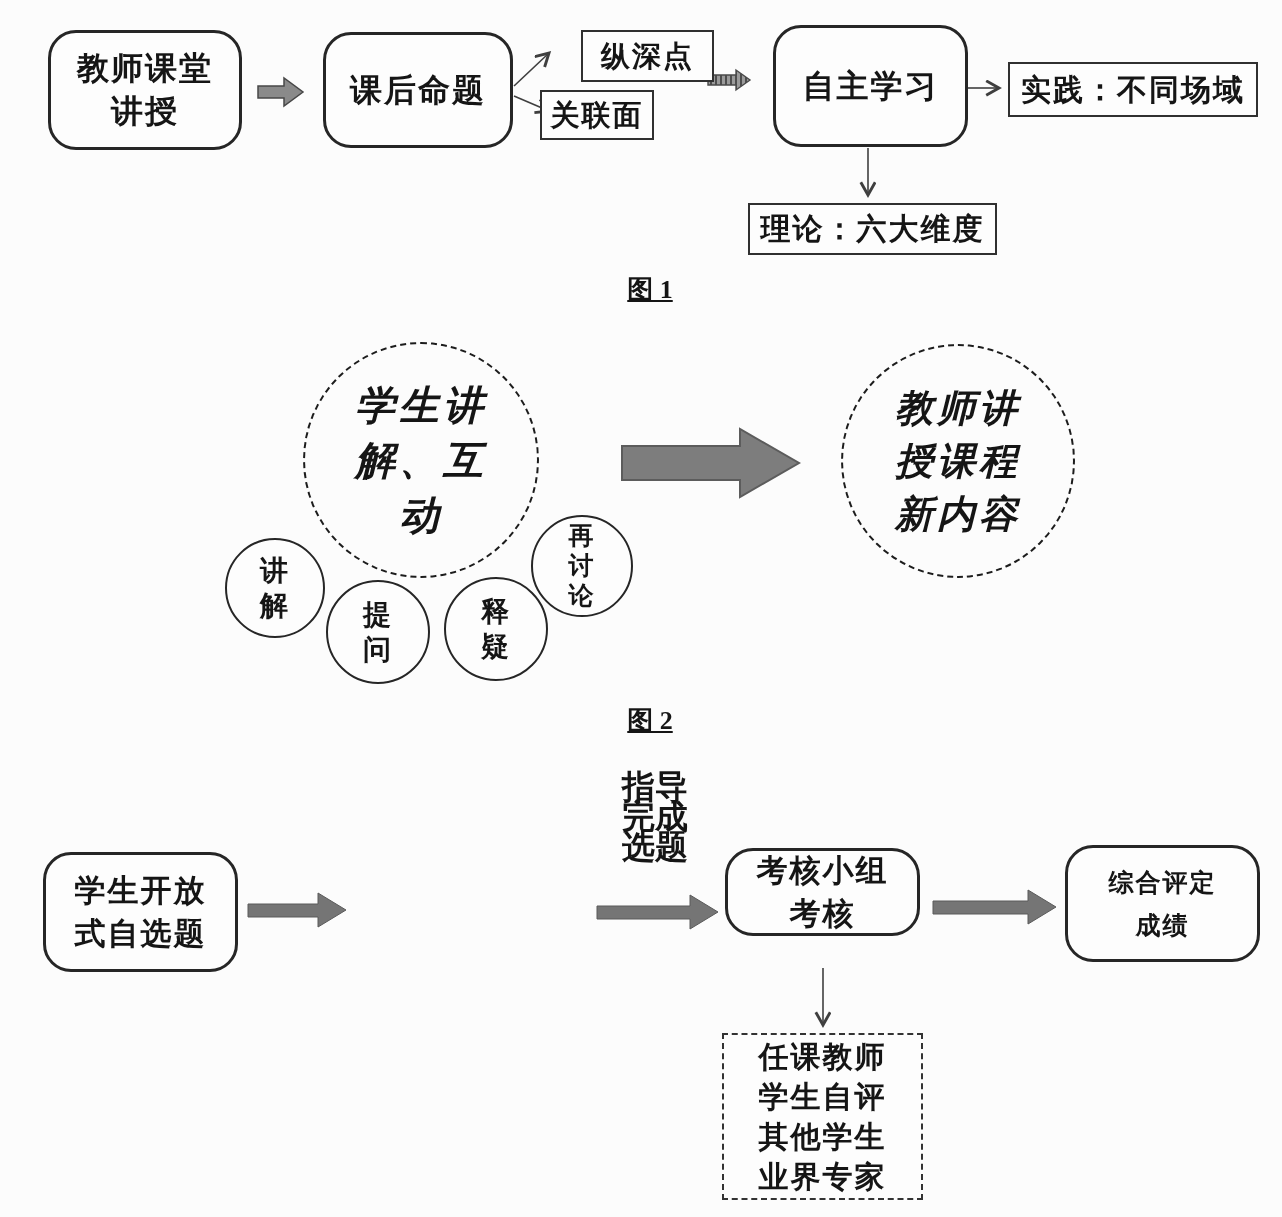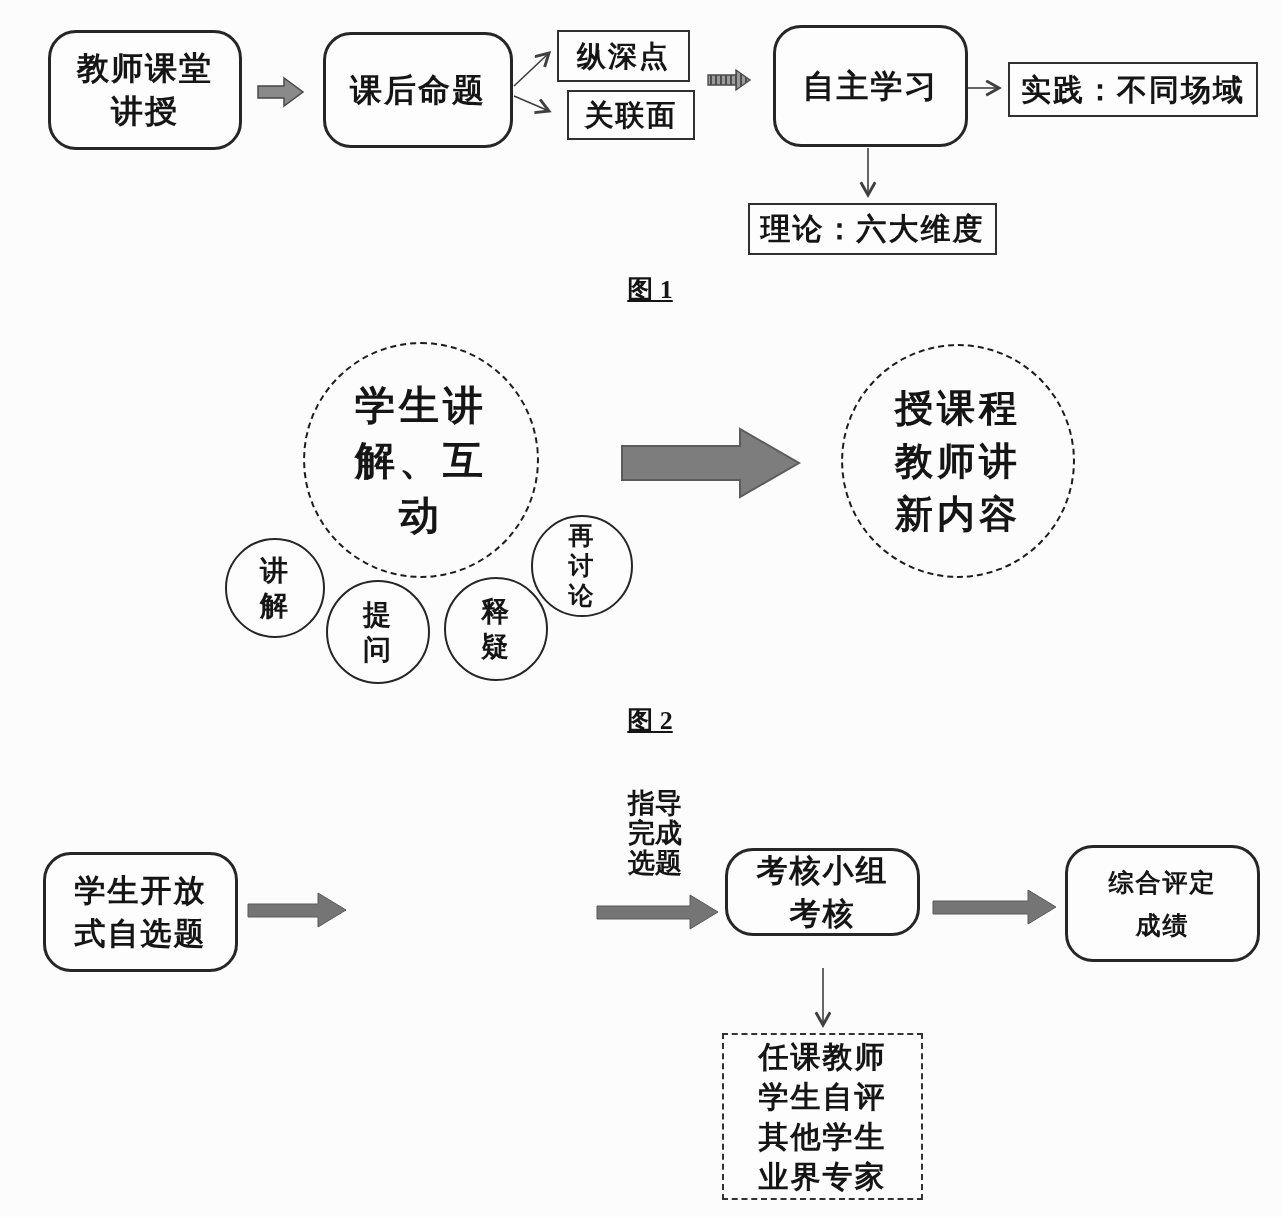--- a/index.html
+++ b/index.html
@@ -11,21 +11,21 @@
   .layer{position:absolute;left:0;top:0;width:1282px;height:1217px;}
   svg.layer{z-index:1;}
   .node{position:absolute;z-index:2;display:flex;flex-direction:column;
     align-items:center;justify-content:center;text-align:center;
     box-sizing:border-box;font-weight:700;letter-spacing:2px;}
   .rbox{border:3px solid #262626;border-radius:28px;background:#fdfdfd;
     font-size:32px;line-height:43px;}
   .sqbox{border:2.5px solid #303030;background:#fdfdfd;
     font-size:29px;line-height:34px;}
   .dcircle{border:2.5px dashed #1c1c1c;border-radius:50%;background:transparent;
-    font-size:40px;line-height:55px;letter-spacing:4px;}
+    font-size:40px;line-height:55px;letter-spacing:4px;font-style:italic;}
   .scircle{border:2.5px solid #262626;border-radius:50%;background:#fdfdfd;
     font-size:28px;line-height:35px;z-index:3;}
   .freelabel{position:absolute;z-index:2;font-weight:700;text-align:center;}
   .caption{position:absolute;z-index:2;font-weight:700;font-size:26px;text-align:center;text-decoration:underline;}
   .tl{white-space:nowrap;}
 </style>
 </head>
 <body>
 
 <div class="canvas">
@@ -65,25 +65,25 @@
 
   <div class="node rbox" style="left:48px;top:30px;width:194px;height:120px">
     <div class="tl">教师课堂</div>
     <div class="tl">讲授</div>
   </div>
 
   <div class="node rbox" style="left:323px;top:32px;width:190px;height:116px">
     <div class="tl">课后命题</div>
   </div>
 
-  <div class="node sqbox" style="left:557px;top:30px;width:133px;height:52px">
+  <div class="node sqbox" style="left:581px;top:30px;width:133px;height:52px">
     <div class="tl">纵深点</div>
   </div>
 
-  <div class="node sqbox" style="left:567px;top:90px;width:128px;height:50px">
+  <div class="node sqbox" style="left:540px;top:90px;width:114px;height:50px">
     <div class="tl">关联面</div>
   </div>
 
   <div class="node rbox" style="left:773px;top:25px;width:195px;height:122px">
     <div class="tl">自主学习</div>
   </div>
 
   <div class="node sqbox" style="left:1008px;top:62px;width:250px;height:55px;font-size:30px">
     <div class="tl">实践：不同场域</div>
   </div>
@@ -115,35 +115,35 @@
     <div class="tl">疑</div>
   </div>
 
   <div class="node scircle" style="left:531px;top:515px;width:102px;height:102px;font-size:25px;line-height:30px">
     <div class="tl">再</div>
     <div class="tl">讨</div>
     <div class="tl">论</div>
   </div>
 
   <div class="node dcircle" style="left:841px;top:344px;width:234px;height:234px;font-size:38px;line-height:53px">
+    <div class="tl">教师讲</div>
     <div class="tl">授课程</div>
-    <div class="tl">教师讲</div>
     <div class="tl">新内容</div>
   </div>
 
   <div class="caption" style="left:600px;top:703px;width:100px">图 2</div>
 
   <div class="node rbox" style="left:43px;top:852px;width:195px;height:120px;font-size:31px">
     <div class="tl">学生开放</div>
     <div class="tl">式自选题</div>
   </div>
 
 
 
-  <div class="freelabel" style="left:615px;top:788px;width:80px;font-size:27px;line-height:30px">
+  <div class="freelabel" style="left:615px;top:772px;width:80px;font-size:33px;line-height:30px">
     <div class="tl">指导</div>
     <div class="tl">完成</div>
     <div class="tl">选题</div>
   </div>
 
   <div class="node rbox" style="left:725px;top:848px;width:195px;height:88px;font-size:31px">
     <div class="tl">考核小组</div>
     <div class="tl">考核</div>
   </div>
 

